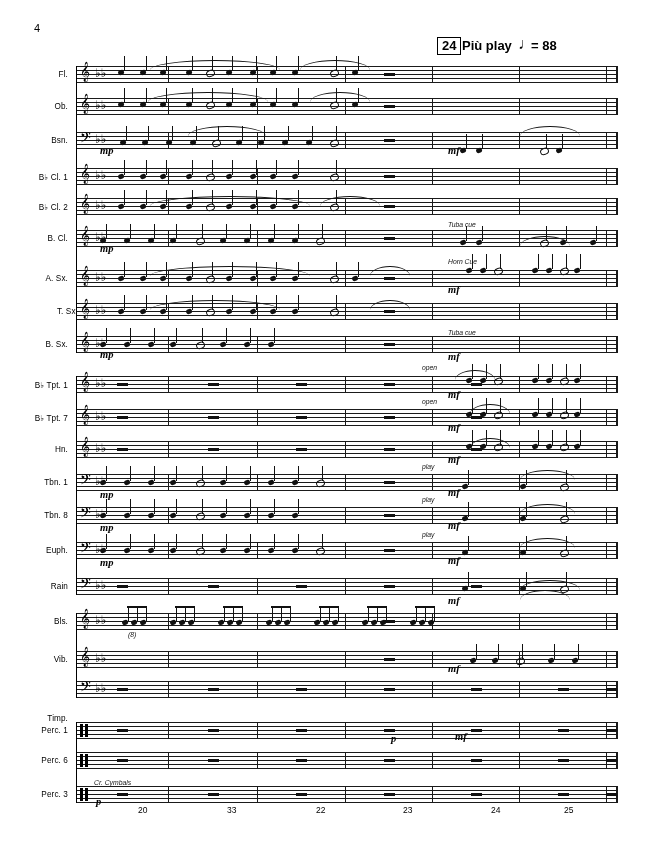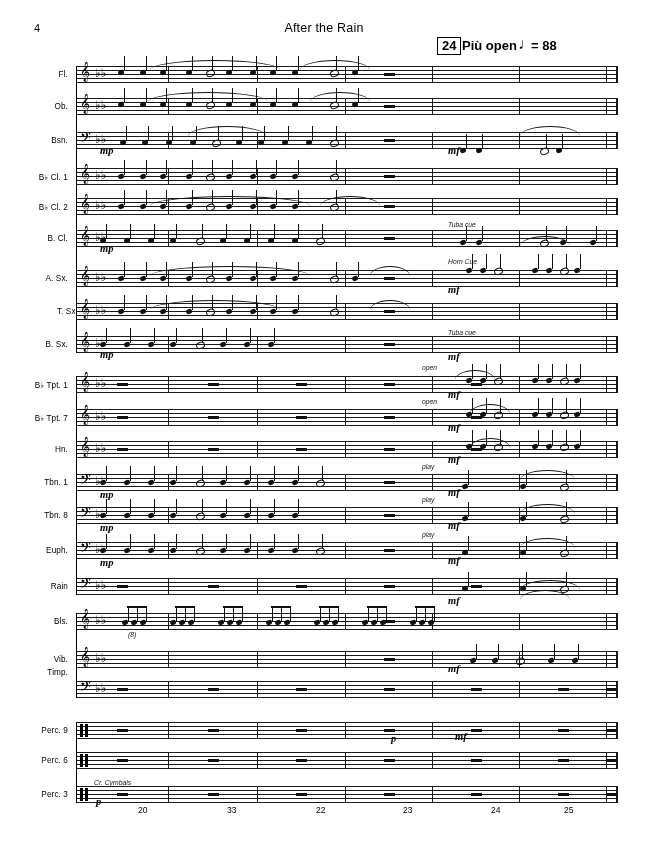--- a/index.html
+++ b/index.html
@@ -82,24 +82,23 @@
   
   .measnum{position:absolute;font-size:8.5px;top:805px;}
   .perc-thick{position:absolute;width:3.2px;background:#000;}
 </style>
 </head>
 <body>
 
 <div class="page">
 
   <div class="page-num">4</div>
-  <div class="score-title">After the Rain</div>
 
   <div class="rehearsal">24</div>
-  <div class="tempo-text">Più open</div>
+  <div class="tempo-text">Più play</div>
   <div class="tempo-note">♩</div>
   <div class="tempo-eq">= 88</div>
 
   <div id="staff-layer">
       <div class="staff-label" style="left: 8px; top: 70px;">Fl.</div>
       <div class="staff" style="top: 66px;">
         <div class="ln"></div>
         <div class="ln"></div>
         <div class="ln"></div>
         <div class="ln"></div>
@@ -448,21 +447,21 @@
         <div class="bar" style="left: 181px;"></div>
         <div class="bar" style="left: 269px;"></div>
         <div class="bar" style="left: 356px;"></div>
         <div class="bar" style="left: 443px;"></div>
         <div class="bar" style="left: 530px;"></div>
         <div class="bar thick" style="left: 540px;"></div>
         <div class="clef g" style="left: 4px;">𝄞</div>
         <div class="keysig" style="left: 19px;">♭♭</div>
         <div class="mrest" style="left: 307.5px;"></div>
       </div>
-      <div class="staff-label" style="left: 8px; top: 668px;">Timp.</div>
+      <div class="staff-label" style="left: 8px; top: 714px;">Timp.</div>
       <div class="staff" style="top: 681px;">
         <div class="ln"></div>
         <div class="ln"></div>
         <div class="ln"></div>
         <div class="ln"></div>
         <div class="ln"></div>
         <div class="bar" style="left: 0px;"></div>
         <div class="bar" style="left: 92px;"></div>
         <div class="bar" style="left: 181px;"></div>
         <div class="bar" style="left: 269px;"></div>
@@ -473,21 +472,21 @@
         <div class="clef f" style="left: 4px;">𝄢</div>
         <div class="keysig" style="left: 19px;">♭♭</div>
         <div class="mrest" style="left: 41px;"></div>
         <div class="mrest" style="left: 131.5px;"></div>
         <div class="mrest" style="left: 220px;"></div>
         <div class="mrest" style="left: 307.5px;"></div>
         <div class="mrest" style="left: 394.5px;"></div>
         <div class="mrest" style="left: 481.5px;"></div>
         <div class="mrest" style="left: 530px;"></div>
       </div>
-      <div class="staff-label" style="left: 8px; top: 726px;">Perc. 9</div>
+      <div class="staff-label" style="left: 8px; top: 726px;">Perc. 1</div>
       <div class="staff" style="top: 722px;">
         <div class="ln"></div>
         <div class="ln"></div>
         <div class="ln"></div>
         <div class="ln"></div>
         <div class="ln"></div>
         <div class="bar" style="left: 0px;"></div>
         <div class="bar" style="left: 92px;"></div>
         <div class="bar" style="left: 181px;"></div>
         <div class="bar" style="left: 269px;"></div>

